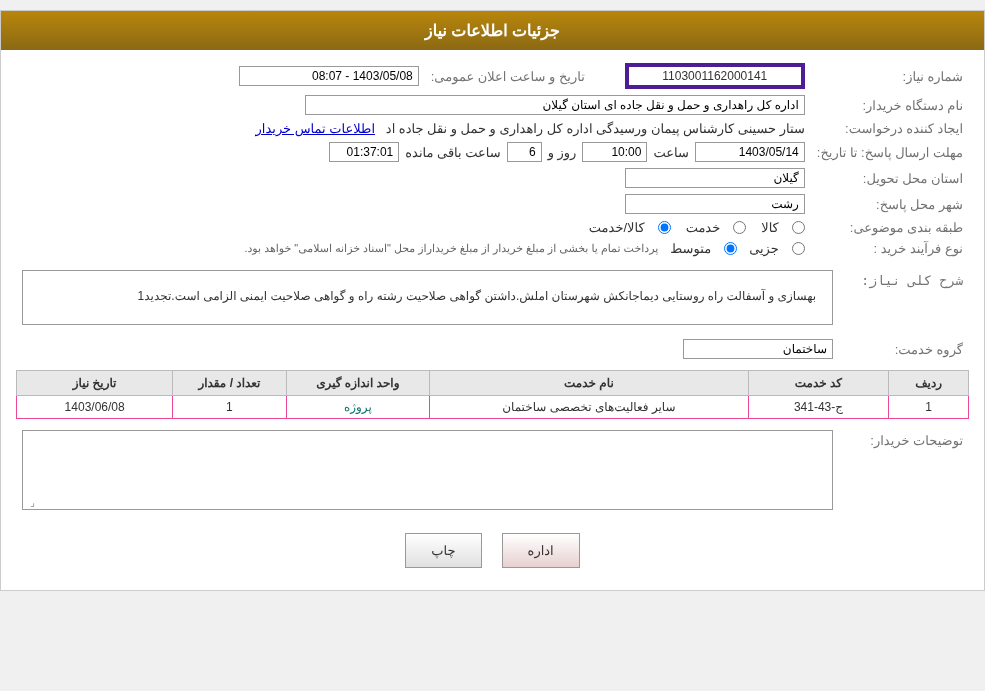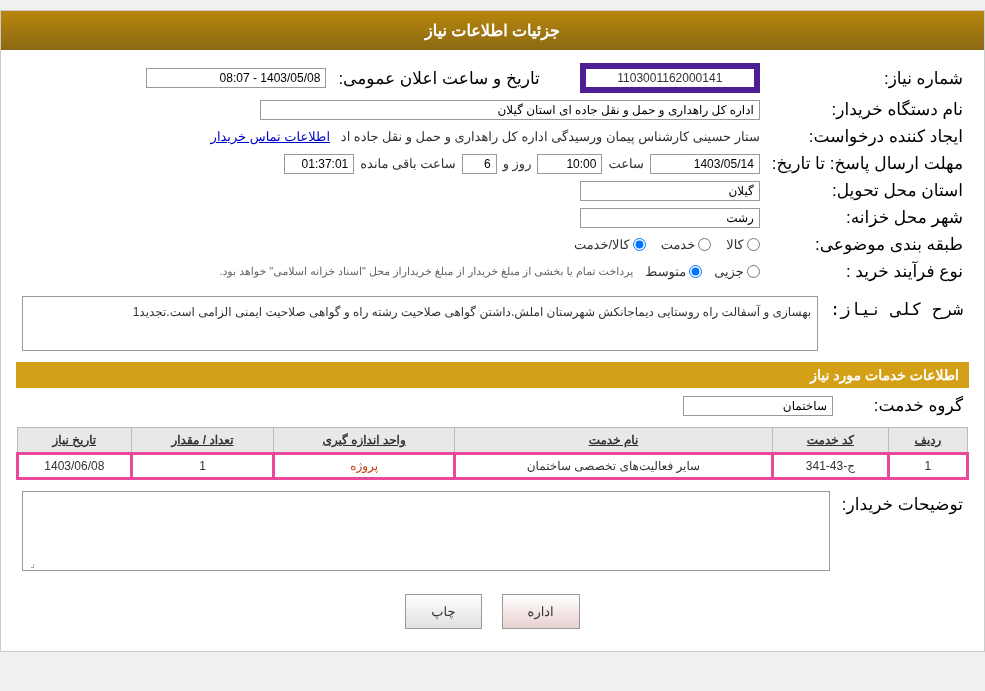--- a/index.html
+++ b/index.html
@@ -32,38 +32,38 @@
       border-collapse: collapse;
       margin-bottom: 8px;
     }
     .info-table td {
       padding: 3px 6px;
       vertical-align: middle;
     }
     .label-cell {
       text-align: right;
       white-space: nowrap;
-      color: #000000;
+      color: #737373;
       width: 130px;
-      font-size: 17px;
+      font-size: 13px;
     }
     .value-cell {
       text-align: right;
     }
     .input-box {
       border: 1px solid #999;
       padding: 2px 5px;
       font-size: 12px;
       font-family: Tahoma, Arial, sans-serif;
       direction: rtl;
       background: #fff;
     }
     .input-medium { width: 180px; }
     .id-box {
-      border: 6px solid #4c1d95;
+      border: 4px solid #4c1d95;
       padding: 2px 5px;
       font-size: 12px;
       background: #fff;
       display: inline-block;
       min-width: 180px;
       text-align: center;
     }
     .blue-link {
       color: #0000cc;
       text-decoration: underline;
@@ -77,34 +77,34 @@
       direction: rtl;
     }
     .radio-group {
       display: flex;
       gap: 15px;
       align-items: center;
     }
     .radio-item {
       display: flex;
       align-items: center;
-      gap: 3px;
+      gap: 13px;
     }
     .section-header {
       background: #d4a017;
       color: #fff;
       padding: 5px 10px;
       font-weight: bold;
       font-size: 14px;
       margin: 8px 0 4px 0;
       text-align: right;
     }
     .description-box {
       border: 1px solid #999;
-      padding: 6px;
+      padding: 16px;
       min-height: 55px;
       font-size: 12px;
       font-family: Tahoma, Arial, sans-serif;
       direction: rtl;
       text-align: right;
       line-height: 1.6;
       background: #fff;
       width: 100%;
     }
     .services-table {
@@ -112,25 +112,24 @@
       border-collapse: collapse;
       margin: 8px 0;
       font-size: 12px;
     }
     .services-table th {
       background: #e8e8e8;
       border: 1px solid #bbb;
       padding: 5px 8px;
       text-align: center;
       font-weight: bold;
-      text-decoration: underline;
     }
     .services-table td {
-      border: 3px solid #ec4899;
-      padding: 4px 0;
+      border: 1px solid #ec4899;
+      padding: 4px 24px;
       text-align: center;
     }
     .buyer-notes-area {
       border: 1px solid #999;
       min-height: 80px;
       background: #fff;
       position: relative;
       padding: 4px;
     }
     .resize-handle {
@@ -225,21 +224,21 @@
       <tr>
         <td class="label-cell">استان محل تحویل:</td>
         <td class="value-cell">
           <input class="input-box input-medium" type="text" readonly="" value="گیلان" style="">
         </td>
         <td></td>
         <td></td>
       </tr>
 
       <tr>
-        <td class="label-cell">شهر محل خزانه:</td>
+        <td class="label-cell">شهر محل پاسخ:</td>
         <td class="value-cell">
           <input class="input-box input-medium" type="text" readonly="" value="رشت" style="">
         </td>
         <td></td>
         <td></td>
       </tr>
 
       <tr>
         <td class="label-cell">طبقه بندی موضوعی:</td>
         <td colspan="3">
@@ -283,21 +282,20 @@
       <tbody>
           <tr>
         <td class="label-cell" style="vertical-align:top; padding-top:6px;font-family:Liberation Mono, monospace;">شرح کلی نیاز:</td>
         <td>
           <div class="description-box">بهسازی و آسفالت راه روستایی دیماجانکش شهرستان املش.داشتن گواهی صلاحیت رشته راه و گواهی صلاحیت ایمنی الزامی است.تجدید1</div>
         </td>
       </tr>
     </tbody>
       </table>
 
-    <div class="section-header">اطلاعات خدمات مورد نیاز</div>
 
     <table class="info-table">
       <tbody>
           <tr>
         <td class="label-cell">گروه خدمت:</td>
         <td>
           <input class="input-box" style="width: 150px;" type="text" readonly="" value="ساختمان">
         </td>
       </tr>
     </tbody>
@@ -313,21 +311,21 @@
           <th>تعداد / مقدار</th>
           <th>تاریخ نیاز</th>
         </tr>
       </thead>
       <tbody id="services-tbody">
 
       <tr>
       <td>1</td>
       <td>ج-43-341</td>
       <td>سایر فعالیت‌های تخصصی ساختمان</td>
-      <td><span style="color:#c2410c;">پروژه</span></td>
+      <td><span style="color:#0f766e;">پروژه</span></td>
       <td>1</td>
       <td>1403/06/08</td>
     </tr>
         </tbody>
     </table>
 
     <table class="info-table">
       <tbody>
           <tr>
         <td class="label-cell" style="vertical-align:top; padding-top:6px;">توضیحات خریدار:</td>

